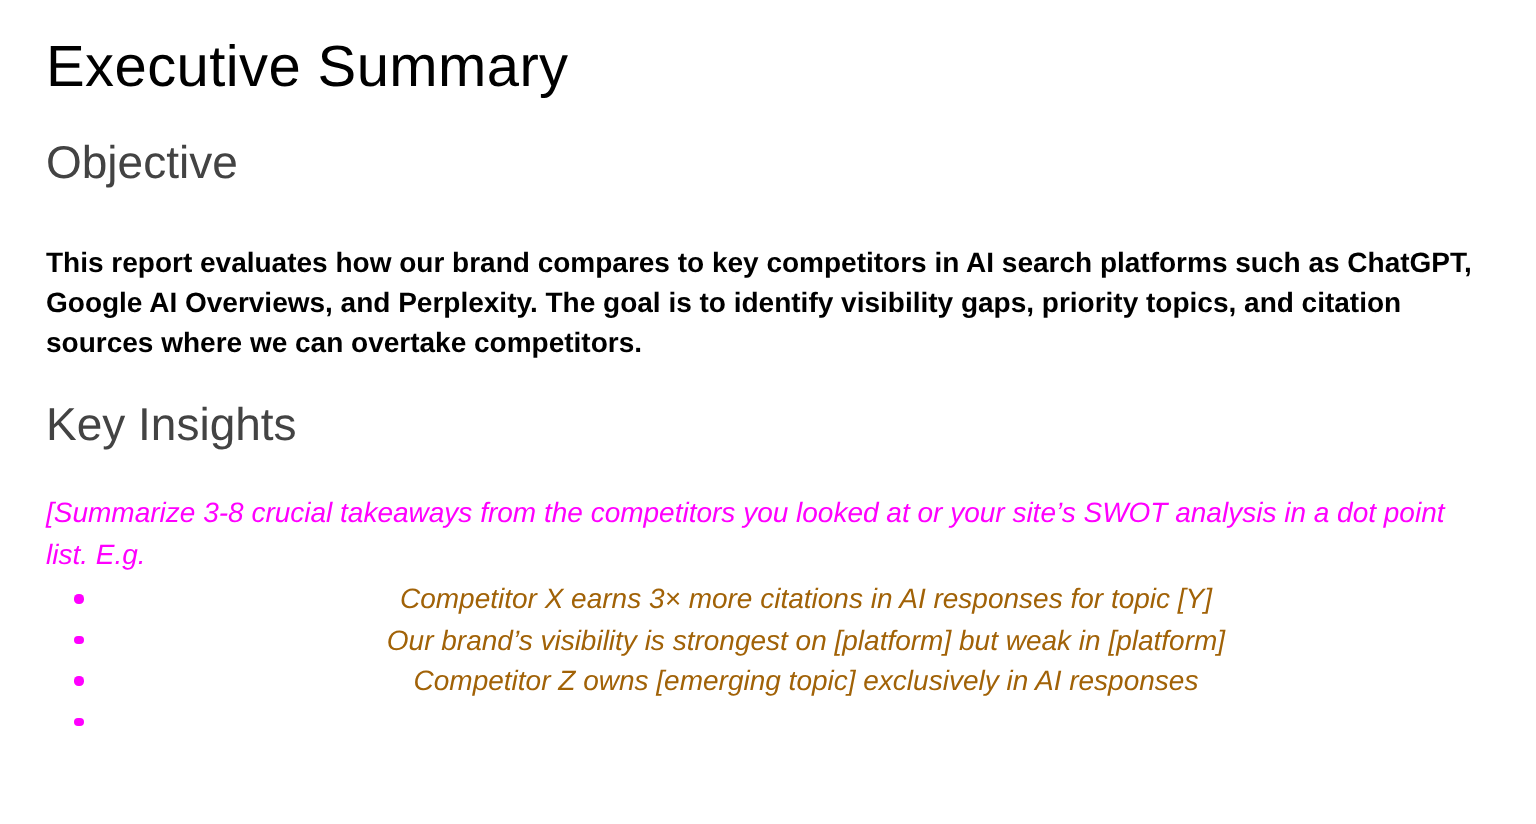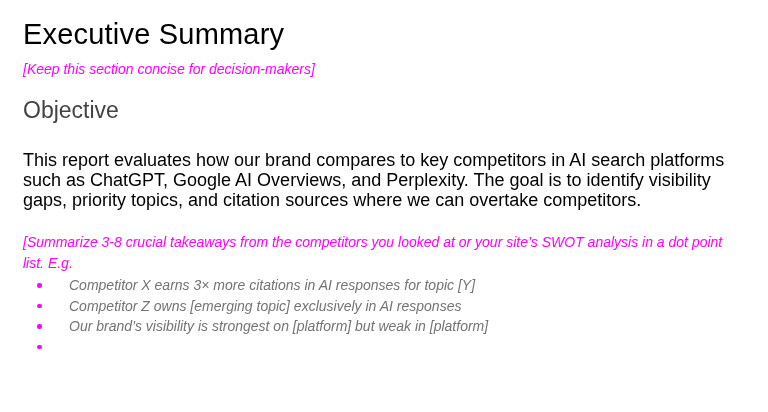--- a/index.html
+++ b/index.html
@@ -43,79 +43,81 @@
     margin: 0;
     font-size: 23px;
     line-height: 24px;
     font-weight: 400;
     color: #434343;
   }
   .heading-objective { margin-top: 18px; }
   .heading-key-insights { margin-top: 19px; }
   .body-paragraph {
     margin: 28px 0 0 0;
-    font-size: 18px;
+    font-size: 14px;
     line-height: 20px;
     color: #000000;
+    font-weight: bold;
   }
   .insights-note {
     margin-top: 22px;
   }
   .bullet-list {
     list-style: none;
     margin: 1px 0 0 0;
     padding: 0;
   }
   .bullet-item {
     position: relative;
     padding-left: 46px;
     font-size: 14px;
     line-height: 20.5px;
     font-style: italic;
-    color: #737373;
+    color: #a16207;
+    text-align: center;
   }
   .bullet-dot {
     position: absolute;
     left: 14px;
     top: 8px;
     width: 4.5px;
     height: 4.5px;
     border-radius: 50%;
     background: #ff00ff;
   }
 </style>
 </head>
 <body>
 
 <div class="doc-page">
   <div class="doc-content">
 
     <h1 class="doc-title">Executive Summary</h1>
 
-    <p class="placeholder-note">[Keep this section concise for decision-makers]</p>
 
     <h3 class="section-heading heading-objective">Objective</h3>
 
     <p class="body-paragraph">This report evaluates how our brand compares to key competitors in AI search platforms such as ChatGPT, Google AI Overviews, and Perplexity. The goal is to identify visibility gaps, priority topics, and citation sources where we can overtake competitors.</p>
 
+    <h3 class="section-heading heading-key-insights">Key Insights</h3>
 
     <p class="placeholder-note insights-note">[Summarize 3-8 crucial takeaways from the competitors you looked at or your site’s SWOT analysis in a dot point list. E.g.</p>
 
     <ul class="bullet-list">
       <li class="bullet-item">
         <span class="bullet-dot"></span>
         <span>Competitor X earns 3× more citations in AI responses for topic [Y]</span>
       </li>
       <li class="bullet-item">
         <span class="bullet-dot"></span>
-        <span>Competitor Z owns [emerging topic] exclusively in AI responses</span>
+        <span>Our brand’s visibility is strongest on [platform] but weak in [platform]</span>
       </li>
       <li class="bullet-item">
         <span class="bullet-dot"></span>
-        <span>Our brand’s visibility is strongest on [platform] but weak in [platform]</span>
+        <span>Competitor Z owns [emerging topic] exclusively in AI responses</span>
       </li>
       <li class="bullet-item">
         <span class="bullet-dot"></span>
       </li>
     </ul>
 
   </div>
 </div>
 
 </body></html>

